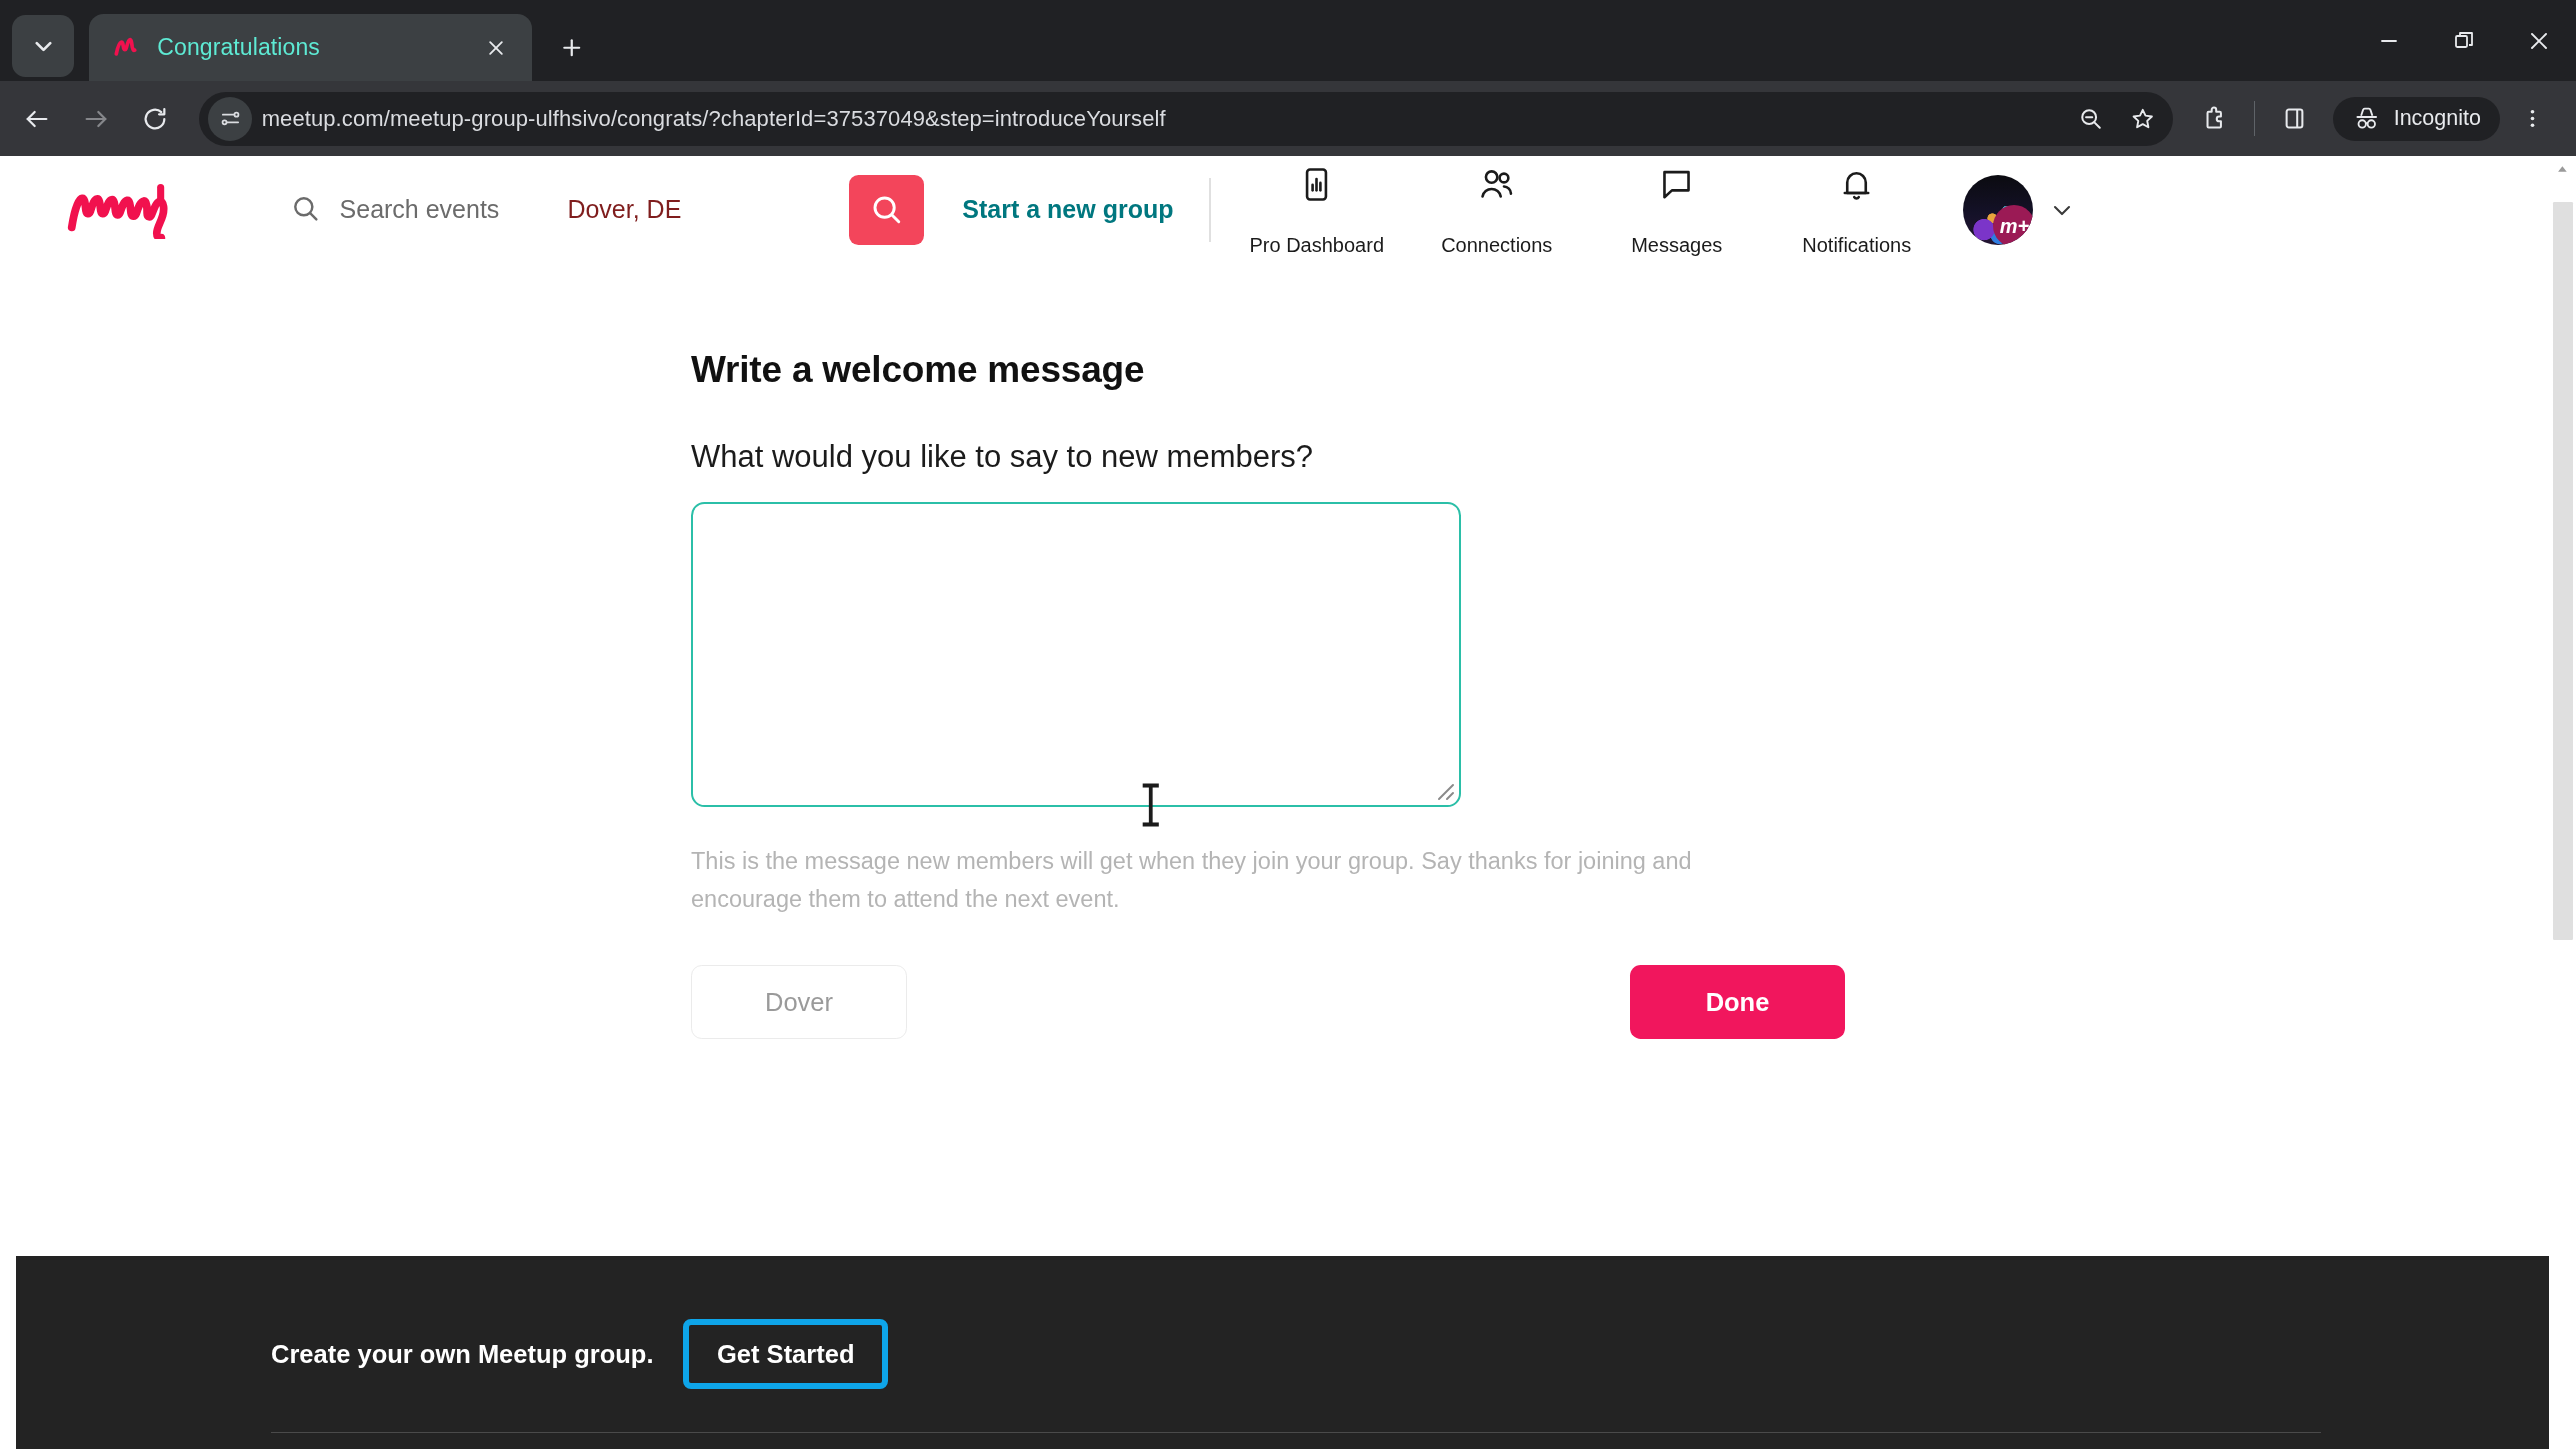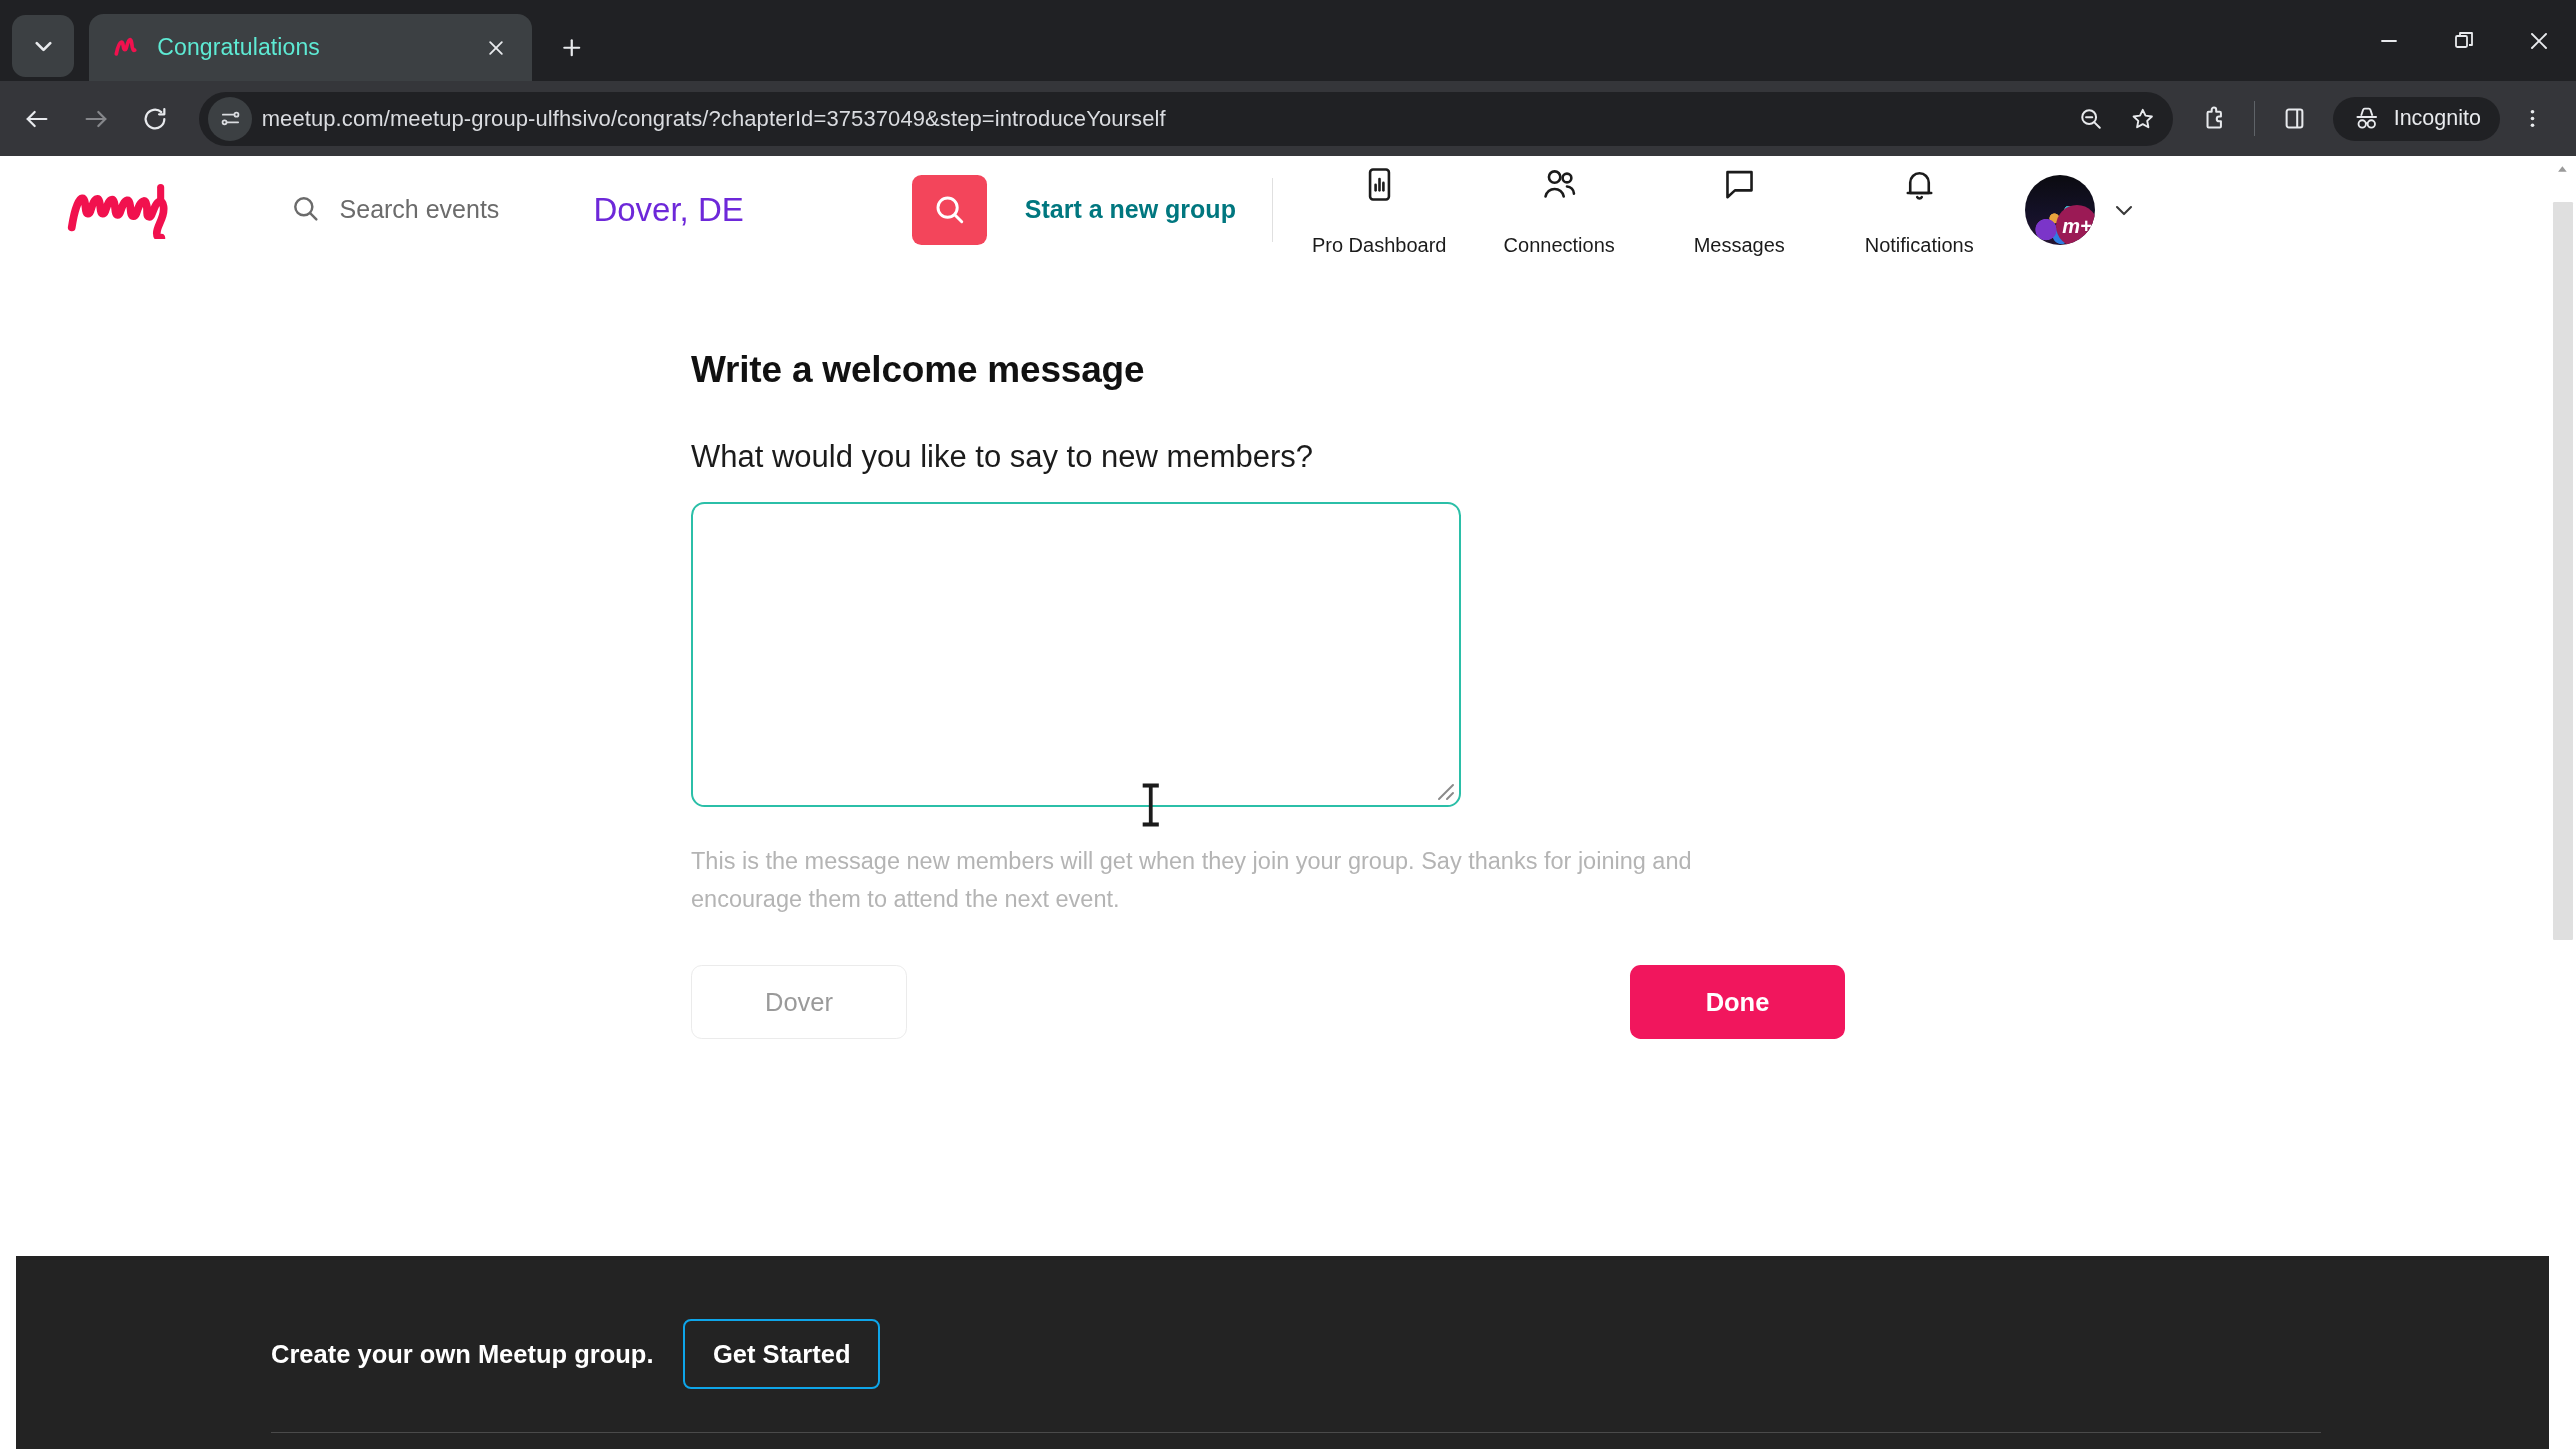--- a/index.html
+++ b/index.html
@@ -116,21 +116,21 @@
   .mu-logo { flex:0 0 auto; display:flex; align-items:center; cursor:pointer; }
   .mu-logo svg { height:58px; width:auto; display:block; }
 
   .mu-search {
     display:flex; align-items:center; gap:19px; margin-left:58px; cursor:text; flex:0 0 auto;
   }
   .mu-search svg { width:31px; height:31px; flex:0 0 31px; }
   .mu-search-text { font-size:25px; color:#6b6b6b; white-space:nowrap; }
 
   .mu-loc {
-    margin-left:94px; font-size:33px; color:#6d28d9; white-space:nowrap;
+    margin-left:68px; font-size:25px; color:#7f1d1d; white-space:nowrap;
     cursor:text; flex:0 0 auto;
   }
 
   .mu-searchbtn {
     width:75px; height:70px; background:#f3455b; border-radius:9.4px;
     display:flex; align-items:center; justify-content:center; margin-left:168px;
     cursor:pointer; flex:0 0 75px;
   }
   .mu-searchbtn svg { width:35px; height:35px; }
 
@@ -204,21 +204,21 @@
   }
 
   
   .mu-footer {
     position:absolute; left:16px; right:0; bottom:0; height:193px;
     background:#232323; padding:63px 0 0 255px;
   }
   .mu-footer-row { display:flex; align-items:center; gap:29.5px; }
   .mu-footer-title { color:#ffffff; font-size:25.5px; font-weight:700; white-space:nowrap; }
   .btn-getstarted {
-    height:70px; padding:0 28px; border:2px solid #0ea5e9; border-radius:8px;
+    height:70px; padding:0 28px; border:6px solid #0ea5e9; border-radius:8px;
     background:transparent; color:#ffffff; font-size:25.5px; font-weight:700; cursor:pointer;
     font-family:inherit; white-space:nowrap;
   }
   .mu-footer-hr {
     position:absolute; left:255px; right:255px; bottom:16px; height:1.3px; background:#4a4a4a;
   }
 
   
   .pg-scrollbar {
     position:absolute; top:0; right:0; width:27px; bottom:0; background:#ffffff;

